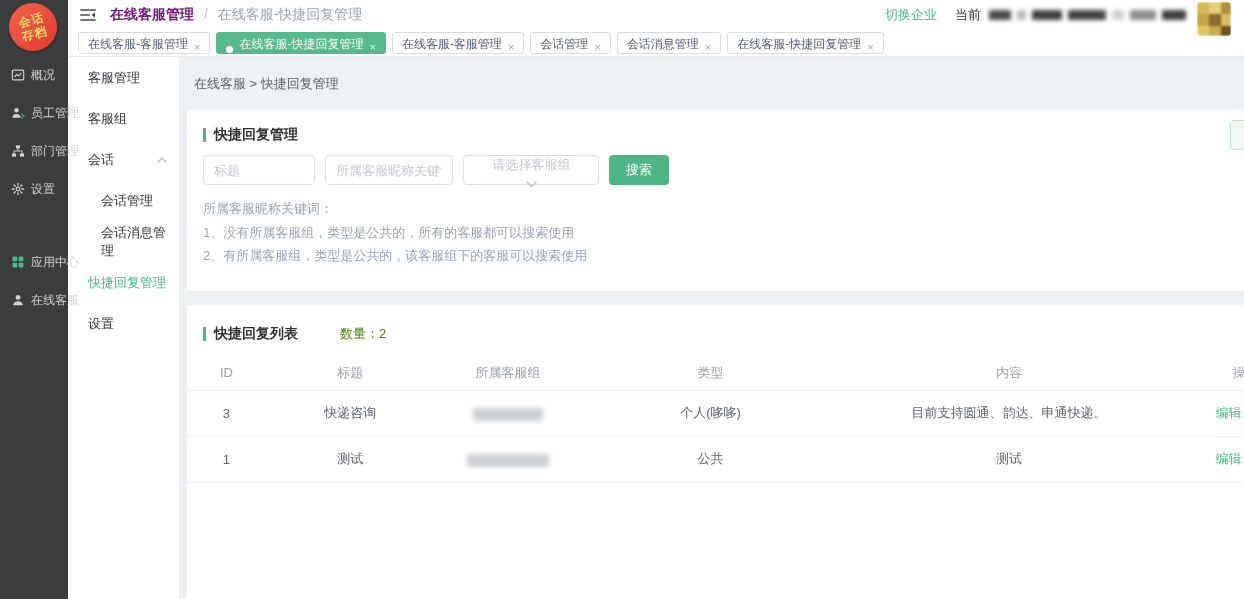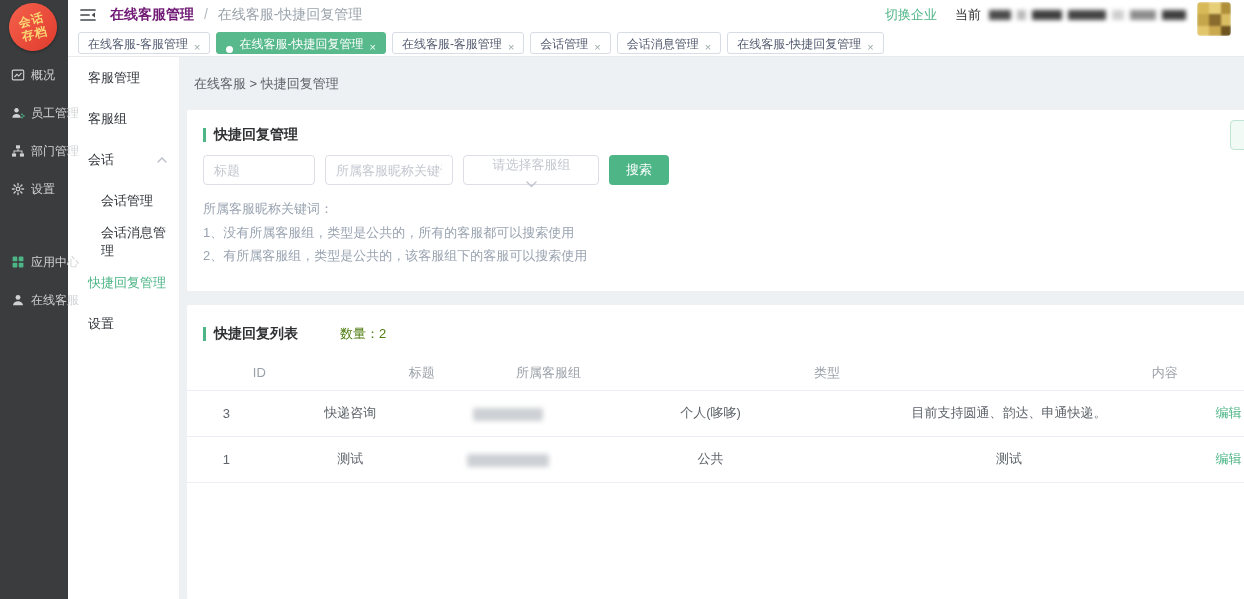--- a/index.html
+++ b/index.html
@@ -72,21 +72,21 @@
   .select-box { width:136px; height:30px; border:1px solid #dcdfe6; border-radius:4px; display:flex;
     align-items:center; padding:0 9px 0 10px; cursor:pointer;flex-direction:column; }
   .select-box .ph { font-size:13px; color:#c3c7cf; flex:1; }
   .search-btn { height:30px; padding:0 17px; background:#4db586; border:none; border-radius:4px;
     color:#fff; font-size:13px; cursor:pointer; }
   .rules { margin:12px 0 0 16px; font-size:13px; color:#99a3b0; line-height:23.5px; }
   .card2 .sec-title { padding-top:20px; }
 
   
   .qtable { width:100%; margin-top:13px; border-collapse:collapse; table-layout:fixed; }
-  .qtable th { font-size:13px; color:#9ba1a9; font-weight:normal; height:34px; text-align:right;
+  .qtable th { font-size:13px; color:#9ba1a9; font-weight:normal; height:34px; text-align:center;
     border-bottom:1px solid #ebeef5; }
   .qtable td { font-size:13px; color:#5e646b; height:46px; text-align:center; border-bottom:1px solid #ebeef5; }
   .c0{width:7%} .c1{width:15%} .c2{width:13%} .c3{width:23%} .c4{width:30%} .c5{width:12%}
   .blur-chunk { display:inline-block; height:13px; background:#cdd0d4; border-radius:2px;
     filter:blur(2.5px); vertical-align:middle; }
   .act-link { color:#4db586; cursor:pointer; margin:0 4px; }
 
   .fab { position:absolute; right:9px; top:428px; width:33px; height:33px; border-radius:50%;
     background:#4eb98c; display:flex; align-items:center; justify-content:center; cursor:pointer;
     box-shadow:0 1px 4px rgba(0,0,0,.15); }

